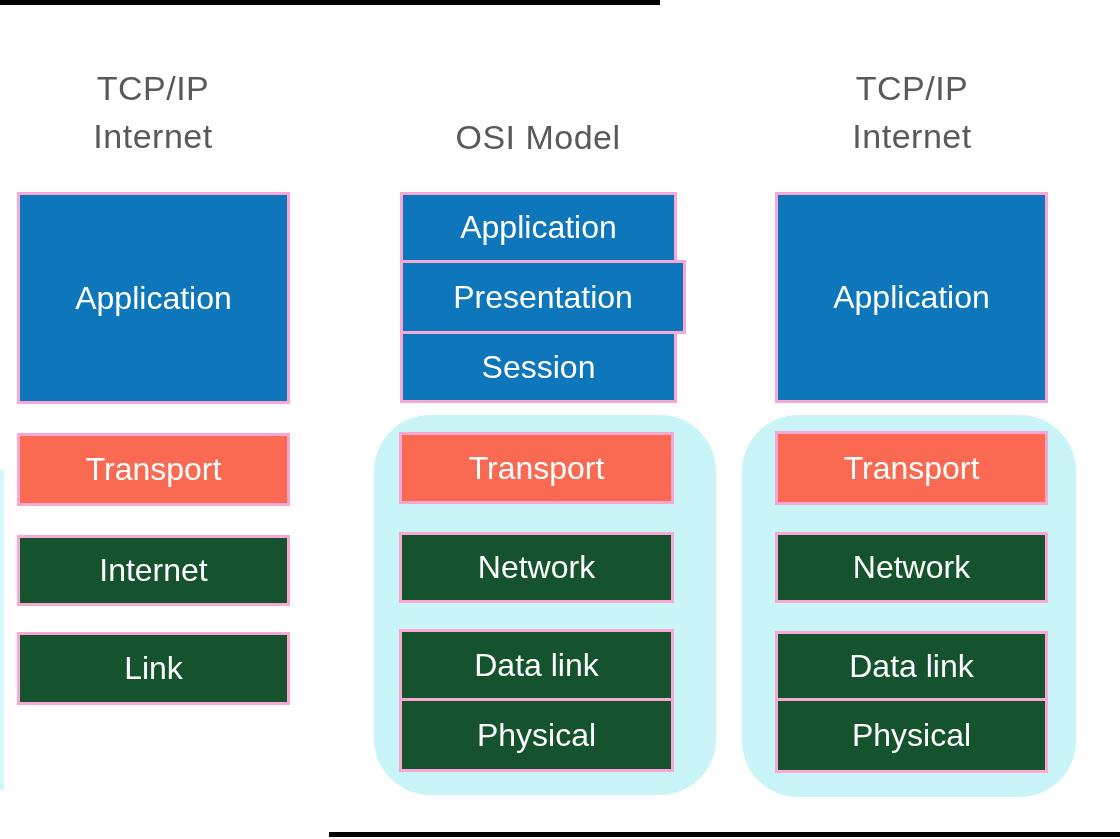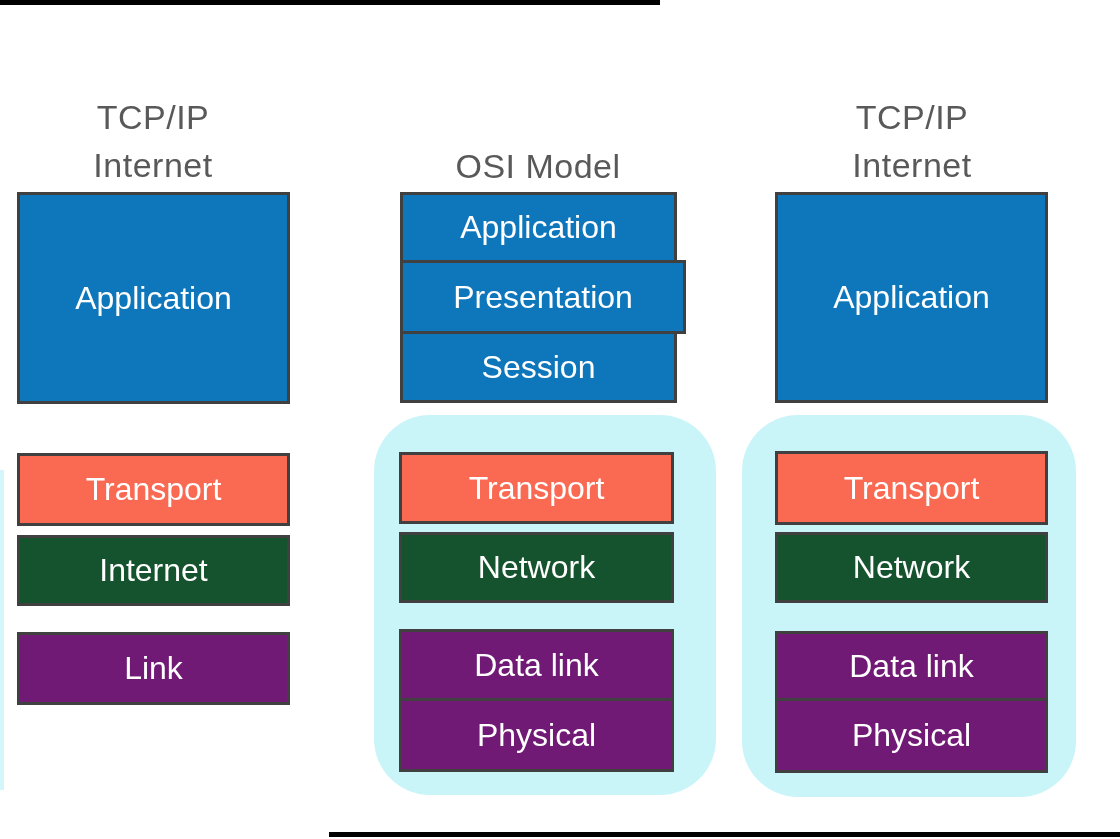--- a/index.html
+++ b/index.html
@@ -3,32 +3,32 @@
 <meta charset="utf-8">
 <style>
   html,body{margin:0;padding:0;background:#ffffff;}
   .stage{
     position:relative;width:1120px;height:839px;background:#ffffff;
     overflow:hidden;font-family:"Liberation Sans",sans-serif;
   }
   .rule{position:absolute;background:#000000;}
   .col-title{
     position:absolute;color:#595959;font-size:34px;text-align:center;
-    line-height:48px;letter-spacing:0.5px;margin-top:29px;
+    line-height:48px;letter-spacing:0.5px;
   }
   .col-title span{display:block;}
   .layer-box{
-    position:absolute;box-sizing:border-box;border:3px solid #404040;
+    position:absolute;box-sizing:border-box;border:3px solid #f9a8d4;
     display:flex;align-items:center;justify-content:center;
     color:#ffffff;font-size:32px;
   }
   .c-blue{background:#0e76bb;}
-  .c-coral{background:#fa6952;margin-top:20px;}
+  .c-coral{background:#fa6952;}
   .c-amber{background:#14532d;}
-  .c-magenta{background:#701a75;}
+  .c-magenta{background:#14532d;}
   .group{
     position:absolute;background:#c9f5f9;border-radius:56px;
   }
   .edge-sliver{
     position:absolute;left:0;top:470px;width:4px;height:320px;background:#d2f6fa;
   }
 </style>
 </head>
 <body>
 

